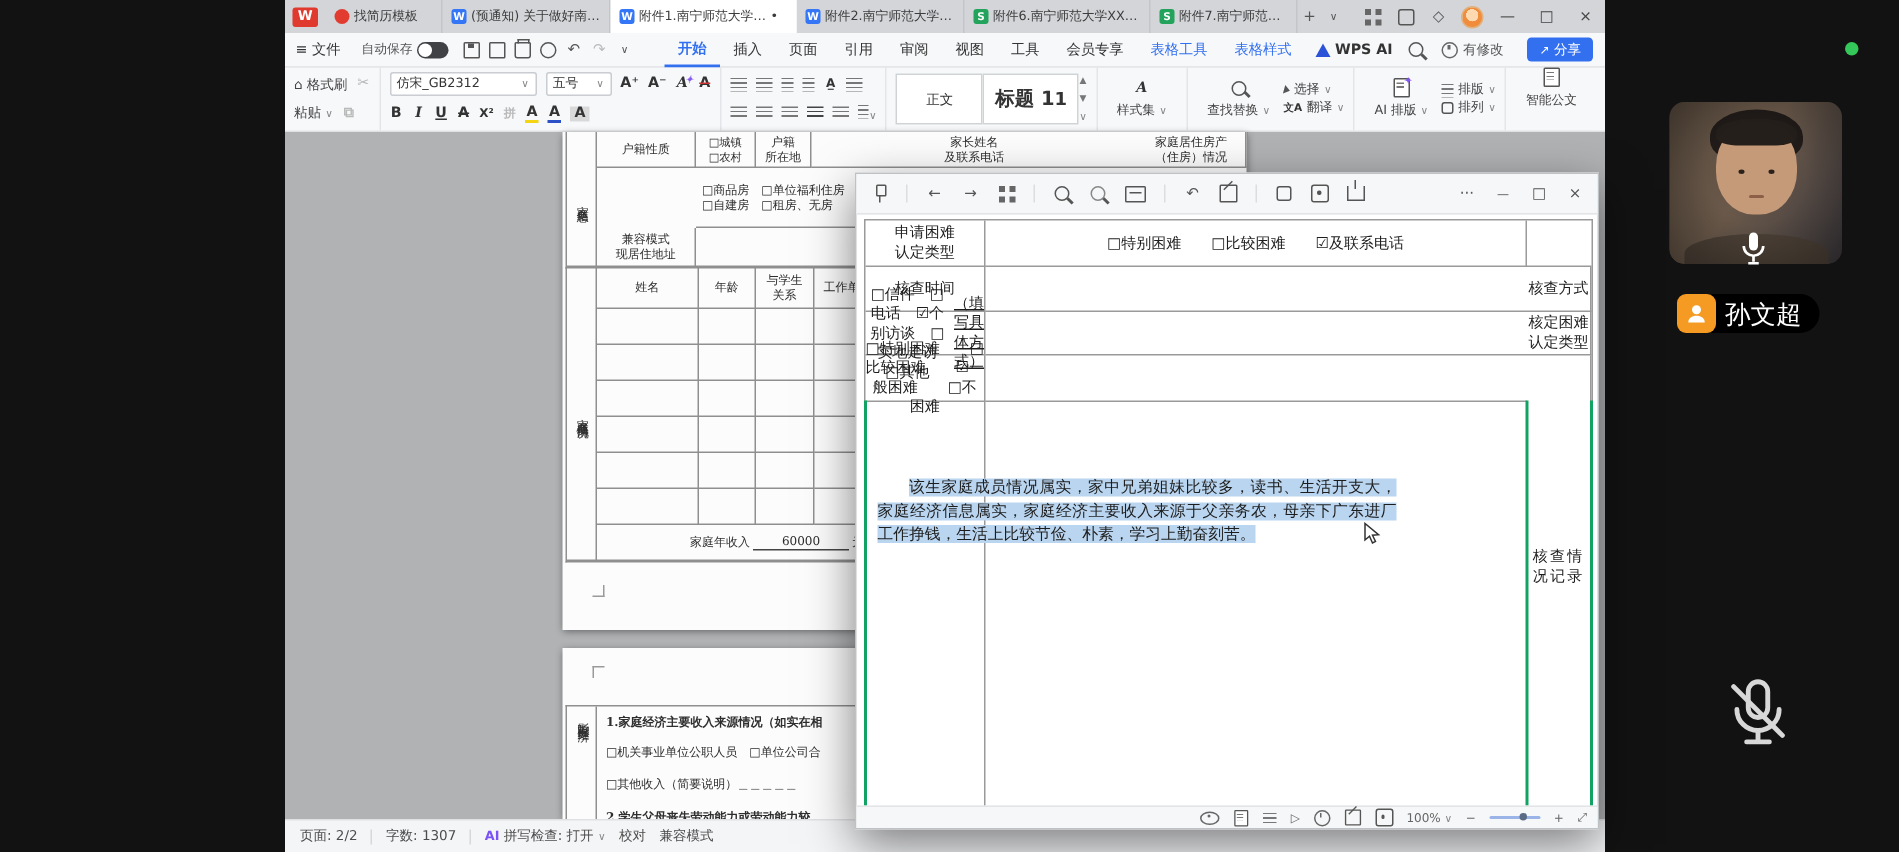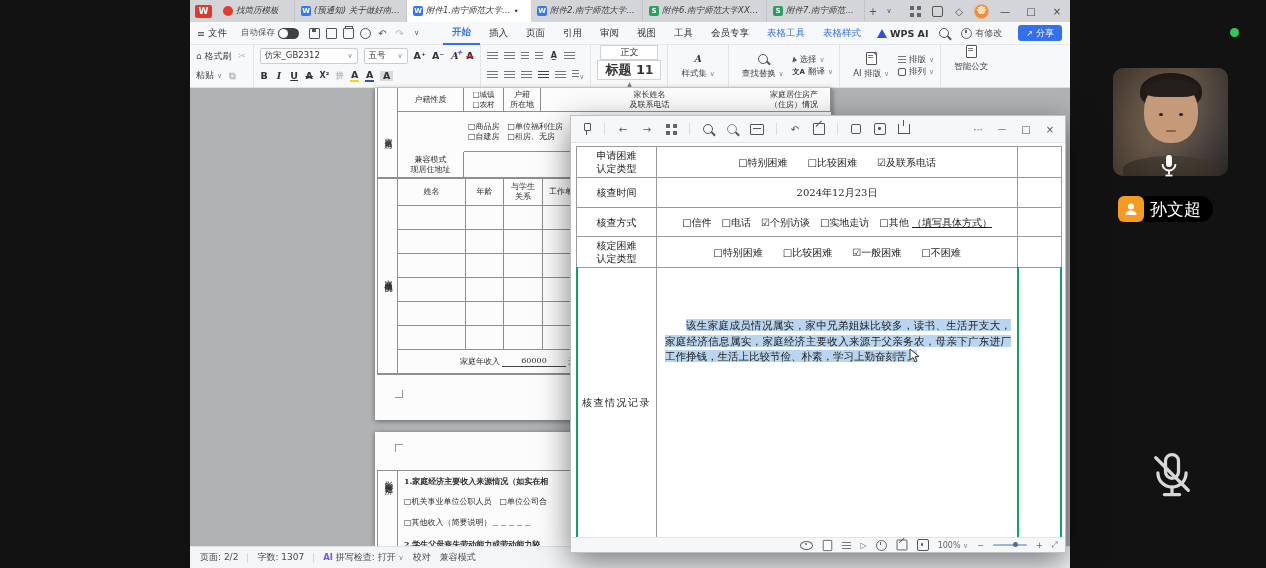--- a/index.html
+++ b/index.html
@@ -8,21 +8,21 @@
   .abs{position:absolute;}
   .pre{white-space:pre-line;}
 
   
   .wps{position:absolute;left:190px;top:0;width:880px;height:568px;background:#b0b2b4;}
 
   
   .tabbar{position:absolute;left:0;top:0;width:880px;height:22px;background:#d3d5d8;display:flex;align-items:center;font-size:8.5px;color:#3c3c3c;}
   .wlogo{width:17px;height:13px;background:#e0392e;color:#fff;font-weight:bold;font-size:9px;border-radius:2px;display:flex;align-items:center;justify-content:center;margin:0 5px;flex:none;}
   .tab{display:flex;align-items:center;gap:3px;height:22px;padding:0 6px;border-right:1px solid #c3c5c8;white-space:nowrap;overflow:hidden;flex:none;box-sizing:border-box;}
-  .tab .lbl{overflow:hidden;text-overflow:ellipsis;font-style:italic;}
+  .tab .lbl{overflow:hidden;text-overflow:ellipsis;}
   .tab.active{background:#fff;border-right:1px solid #fff;}
   .ticon{width:10px;height:10px;border-radius:2px;color:#fff;font-size:7px;font-weight:bold;display:flex;align-items:center;justify-content:center;flex:none;}
   .ticon.w{background:#3476f5}.ticon.s{background:#23a35c}.ticon.d{background:#e23c31;border-radius:50%;}
   .tbtn{width:16px;height:16px;display:flex;align-items:center;justify-content:center;color:#555;font-size:10px;flex:none;}
   .tbico{width:22px;height:16px;display:flex;align-items:center;justify-content:center;color:#555;font-size:10px;flex:none;}
   .winctl{width:26px;height:22px;display:flex;align-items:center;justify-content:center;color:#444;font-size:10px;flex:none;}
   .tbava{width:13px;height:13px;border-radius:50%;background:radial-gradient(circle at 50% 40%,#ffd9b0 0 40%,#f08c3c 41% 100%);border:1px solid #e2b07a;}
   .sqico{width:9px;height:9px;border:1.2px solid #555;border-radius:2px;}
   .gicon{position:relative;width:11px;height:11px;}
   .gicon::before{content:"";position:absolute;inset:0;background:
@@ -305,21 +305,21 @@
         </div>
         <div class="trow">
           <span class="pbar"></span>
           <span class="pbar"></span>
           <span class="pbar"></span>
           <span class="pbar" style="background:repeating-linear-gradient(#444 0 1px,transparent 1px 3px);"></span>
           <span class="pbar"></span>
           <span><span class="pbar" style="width:7px"></span><span class="chev">∨</span></span>
         </div>
       </div>
-      <div class="tg" style="flex-direction:column;align-items:center;">
+      <div class="tg" style="flex-direction:row;align-items:center;">
         <div class="stybox" style="font-size:9px;">
             <span>正文</span>
           </div>
         <div class="stybox" style="font-size:13px;font-weight:bold;width:62px;">
             <span>标题 1</span> 
             <span style="font-size:12px;">1</span>
           </div>
         <div class="spincol">
             <span>▲</span>
             <span>▼</span>
@@ -508,21 +508,20 @@
         <span class="fico">□</span>
         <span class="fico">×</span>
       </div>
 
       <div class="fwgrid">
         <div class="fc pre">申请困难
 认定类型</div>
         <div class="fc">□特别困难　　□比较困难　　☑及联系电话</div>
         <div class="fc last"></div>
         <div class="fc">核查时间</div>
-        <div class="fc">2024年12月23日</div>
         <div class="fc last"></div>
         <div class="fc">核查方式</div>
         <div class="fc"><span>□信件　□电话　☑个别访谈　□实地走访　□其他</span>&nbsp;<span class="uline">（填写具体方式）</span></div>
         <div class="fc last"></div>
         <div class="fc pre">核定困难
 认定类型</div>
         <div class="fc">□特别困难　　□比较困难　　☑一般困难　　□不困难</div>
         <div class="fc last"></div>
         <div class="fc r5 r5lab">核查情况记录</div>
         <div class="fc r5 r5body">

